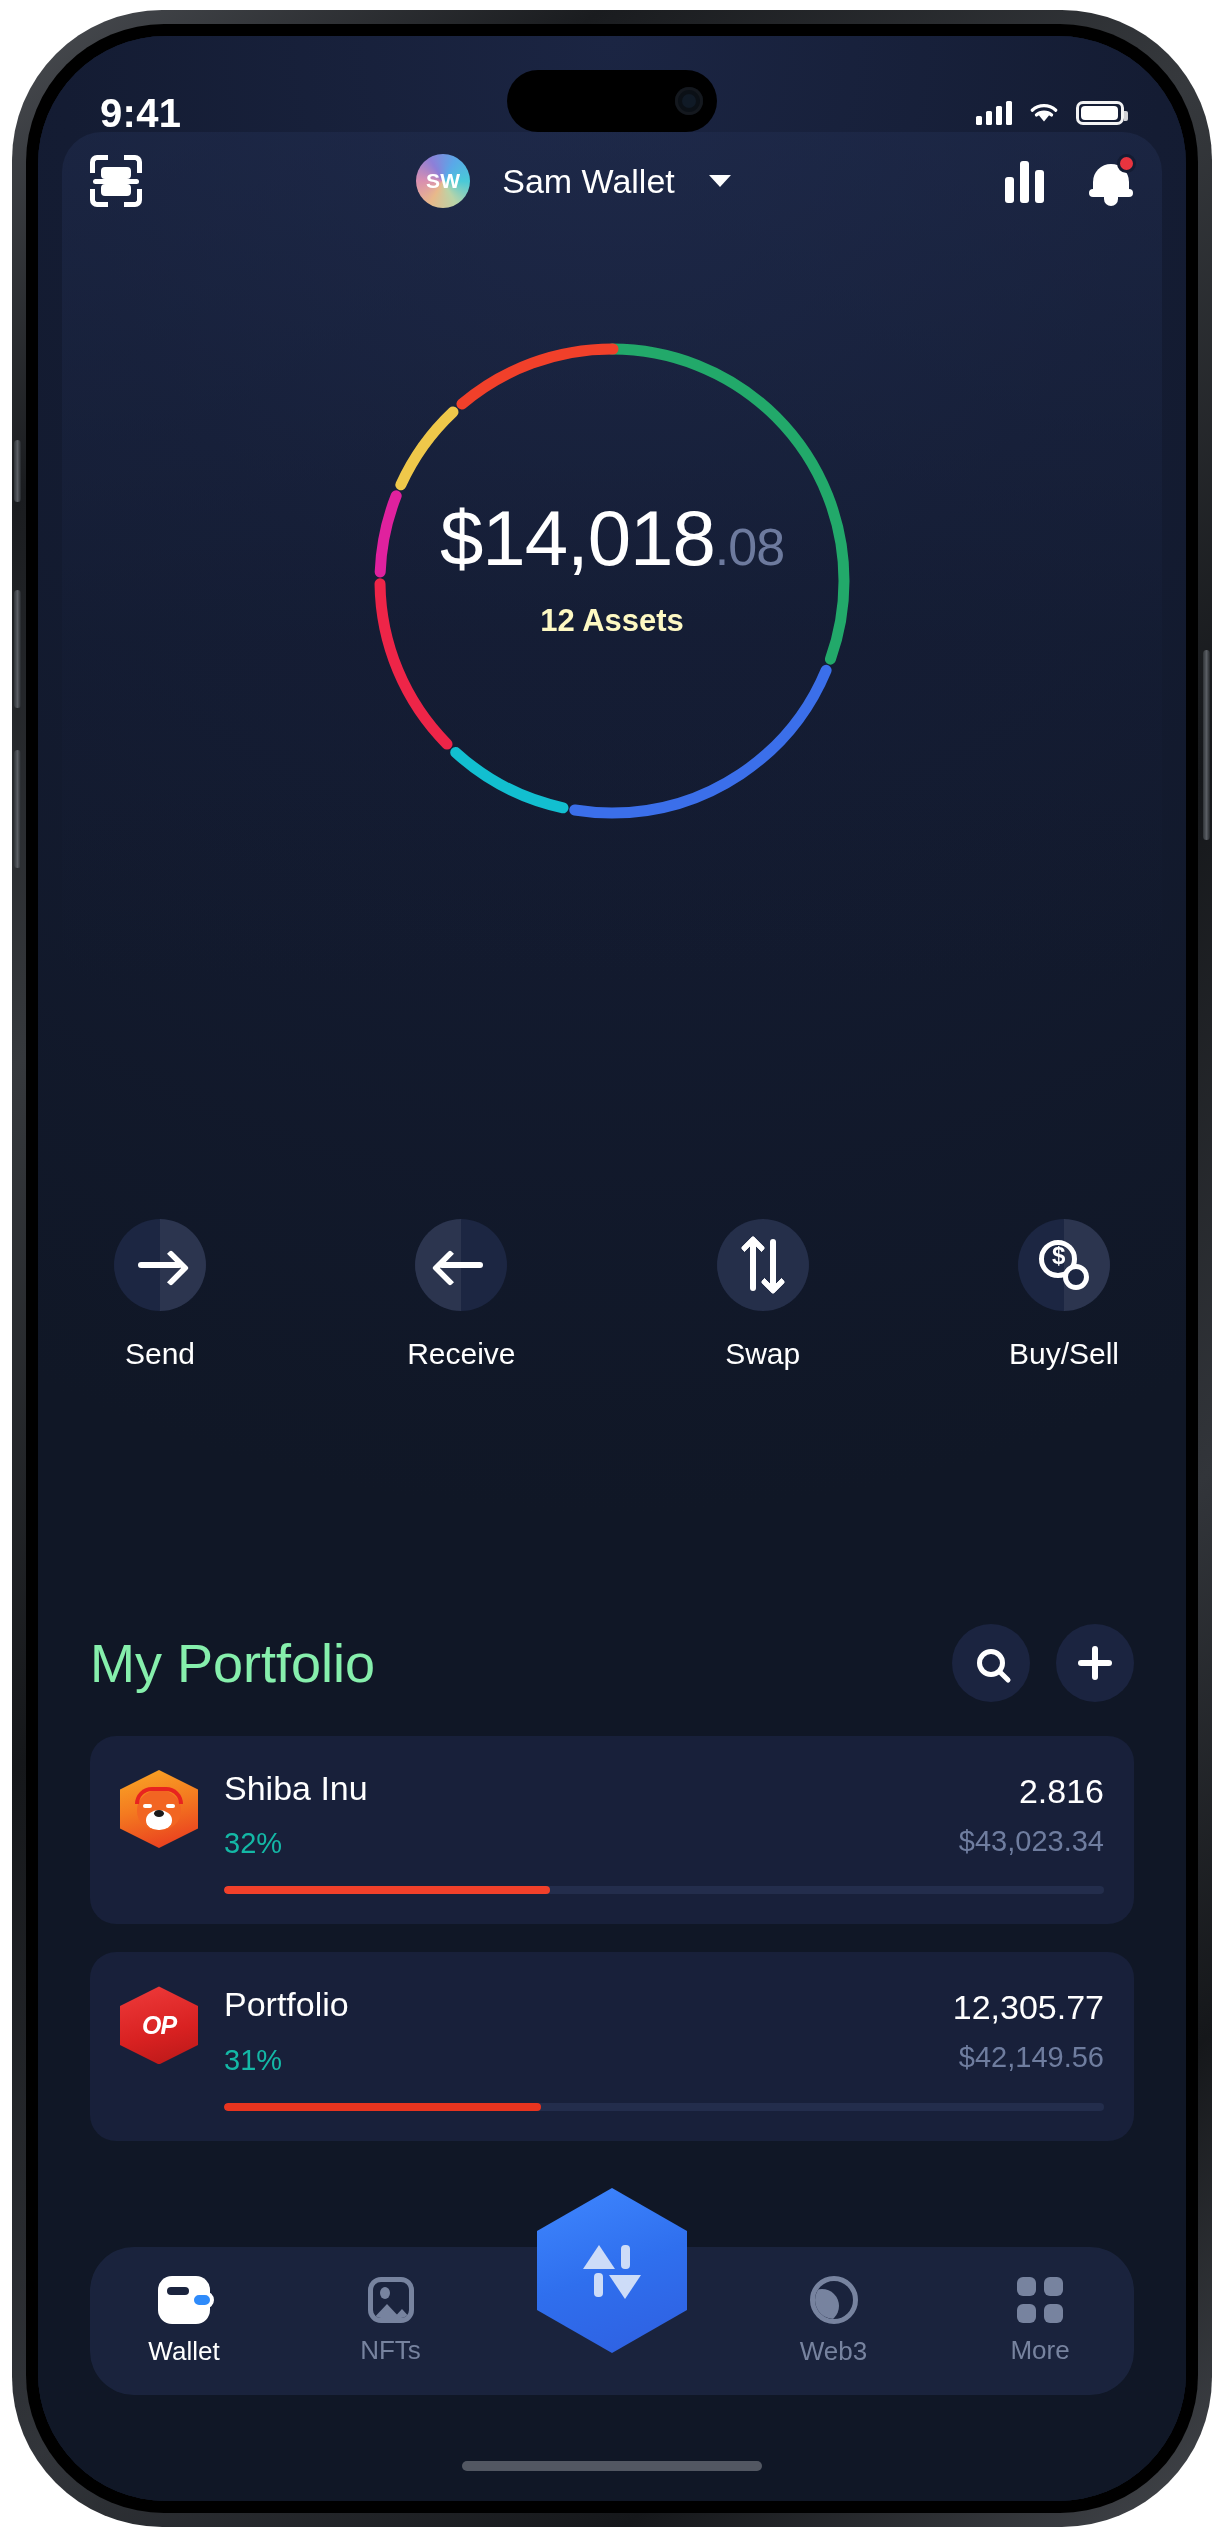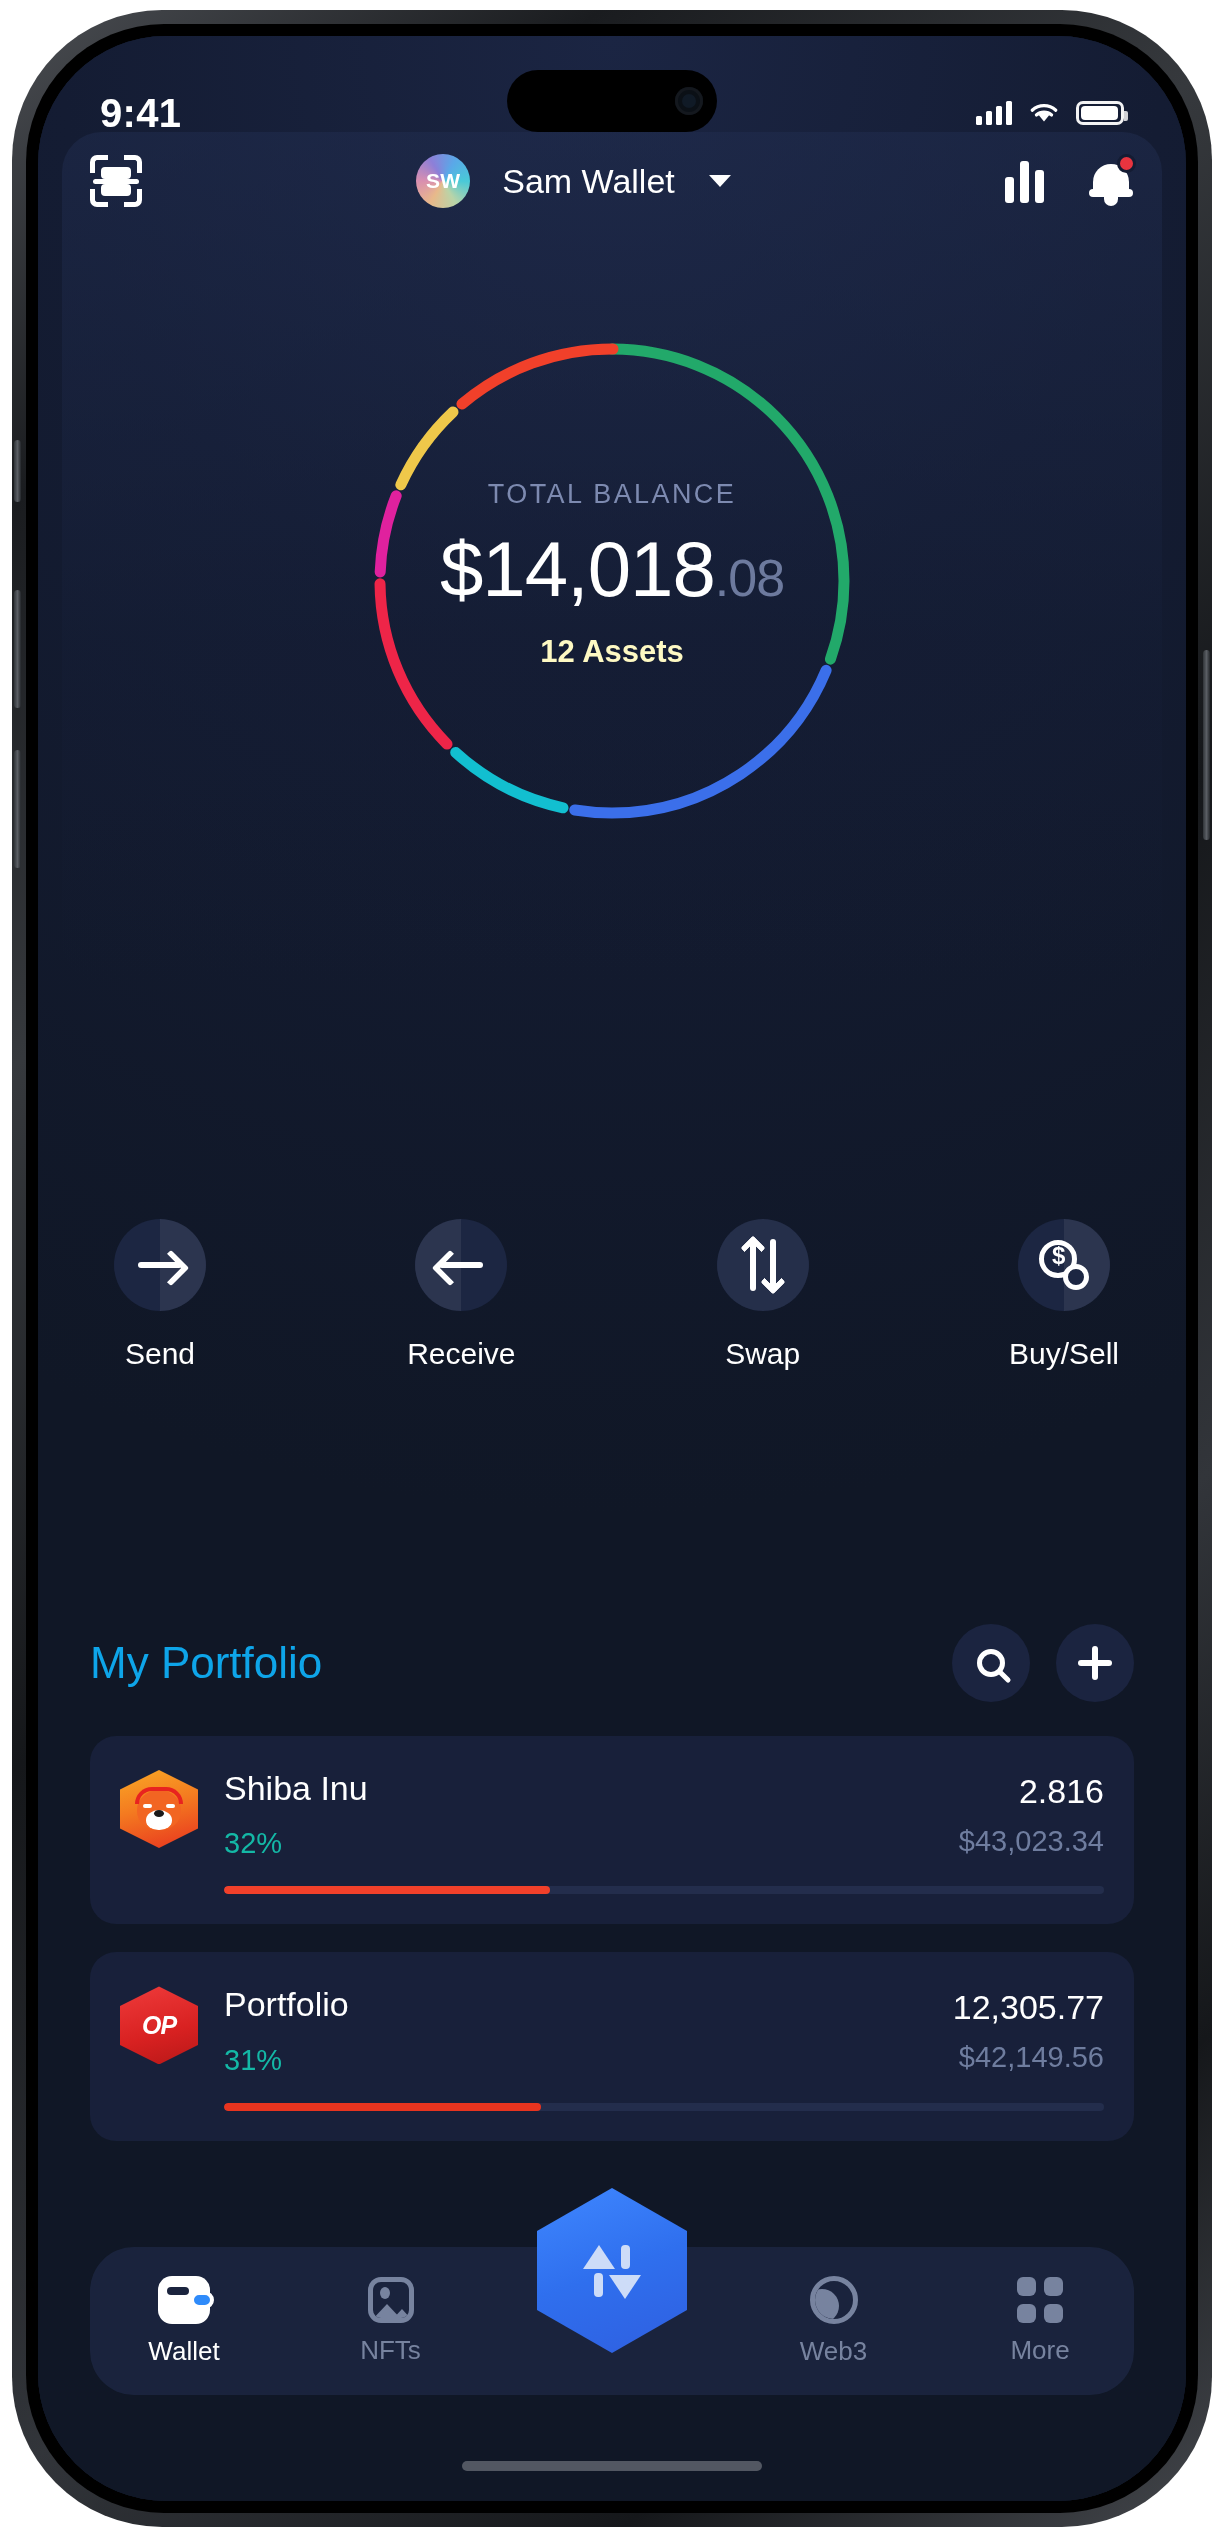--- a/index.html
+++ b/index.html
@@ -176,21 +176,21 @@
   .bs-ico{ width:50px; height:50px; position:relative; }
   .bs-ico .c1{ position:absolute; left:0; top:0; width:38px; height:38px; border:5px solid #fff; border-radius:50%; }
   .bs-ico .c2{ position:absolute; right:0; bottom:0; width:26px; height:26px; border:5px solid #fff; border-radius:50%; background:#1c2642; }
   .bs-ico .dollar{ position:absolute; left:13px; top:4px; color:#fff; font-size:24px; font-weight:700; line-height:1; }
 
   
   #portfolio-head{
     position:absolute; left:52px; right:52px; top:1588px;
     display:flex; align-items:center; justify-content:space-between; z-index:4;
   }
-  #portfolio-title{ color:#0ea5e9; font-size:44px; font-weight:500; }
+  #portfolio-title{ color:#86efac; font-size:54px; font-weight:500; }
   #portfolio-tools{ display:flex; gap:26px; }
   .round-btn{
     width:78px; height:78px; border-radius:50%;
     background:#1b2440; display:flex; align-items:center; justify-content:center; cursor:pointer;
   }
   #search-glass{ width:28px; height:28px; border:5px solid #fff; border-radius:50%; position:relative; }
   #search-glass::after{ content:""; position:absolute; right:-12px; bottom:-7px; width:15px; height:5px; background:#fff; border-radius:3px; transform:rotate(45deg); }
   #plus-ico{ width:34px; height:34px; position:relative; }
   #plus-ico::before,#plus-ico::after{ content:""; position:absolute; background:#fff; border-radius:3px; }
   #plus-ico::before{ left:0; top:14px; width:34px; height:6px; }
@@ -365,21 +365,20 @@
 
             <circle cx="250" cy="250" r="232" stroke="#E0219E" stroke-dasharray="78 1380" stroke-dashoffset="-1102"></circle>
 
             <circle cx="250" cy="250" r="232" stroke="#EFC84A" stroke-dasharray="90 1368" stroke-dashoffset="-1192"></circle>
 
             <circle cx="250" cy="250" r="232" stroke="#F1402A" stroke-dasharray="165 1293" stroke-dashoffset="-1294"></circle>
           </g>
         </svg>
 
         <div id="donut-center">
-          <div id="balance-label">TOTAL BALANCE</div>
           <div id="balance-main"><span>$14,018</span><span id="balance-cents">.08</span></div>
           <div id="assets-count">12 Assets</div>
         </div>
       </div>
 
       <div id="actions">
         <div class="action a-send">
           <div class="action-circle">
               <div class="ico arrow arrow-right"></div>
             </div>

